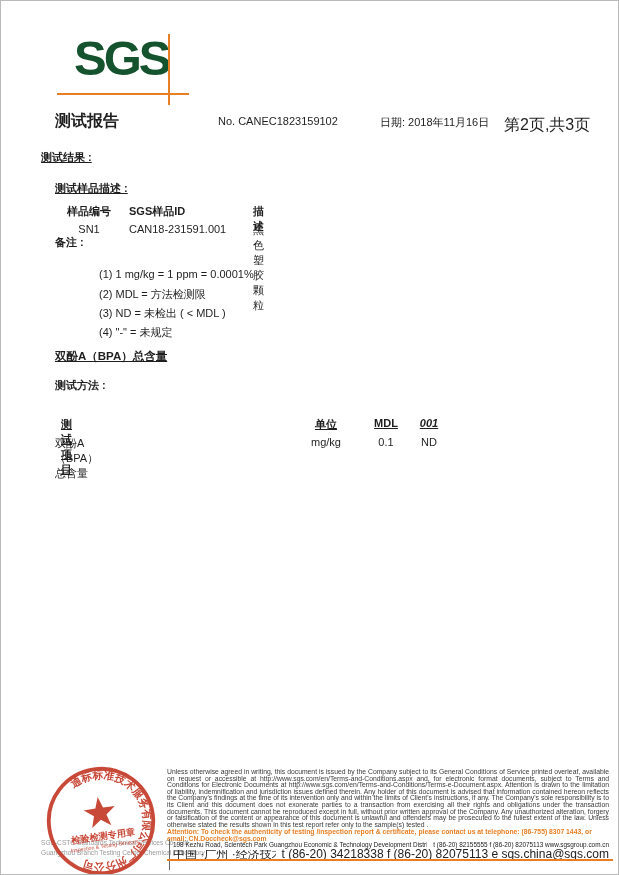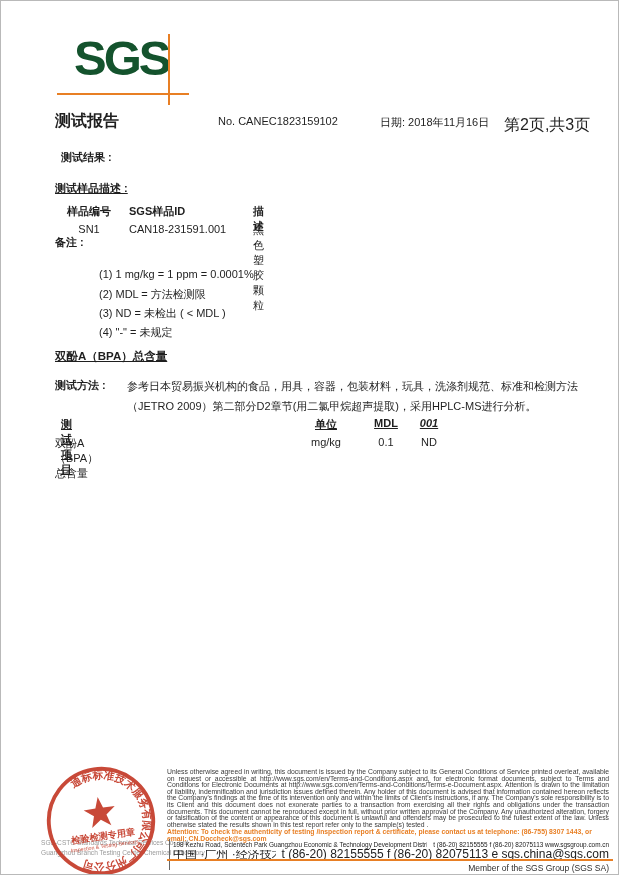--- a/index.html
+++ b/index.html
@@ -12,21 +12,21 @@
   .logo-hline{position:absolute;left:56px;top:92px;width:132px;height:2px;background:#e87f24;}
 
   
   .rpt-title{position:absolute;left:54px;top:110px;font-size:16px;font-weight:bold;}
   .rpt-no{position:absolute;left:217px;top:114px;font-size:11px;}
   .rpt-date{position:absolute;left:379px;top:114px;font-size:11px;}
   .rpt-pages{position:absolute;left:503px;top:114px;font-size:16px;}
 
   .lbl{font-weight:bold;font-size:11px;}
   .u{text-decoration:underline;}
-  .sec-results{position:absolute;left:60px;top:149px;}
+  .sec-results{position:absolute;left:40px;top:149px;text-decoration:underline;}
   .sec-sampledesc{position:absolute;left:54px;top:180px;}
 
   .stbl-h,.stbl-r{position:absolute;font-size:11px;}
   .stbl-h{font-weight:bold;}
   .c1{position:absolute;left:48px;width:80px;text-align:center;}
   .c2{position:absolute;left:128px;width:118px;text-align:left;}
   .c3{position:absolute;left:252px;}
 
   .sec-notes{position:absolute;left:54px;top:234px;}
   .note{position:absolute;left:98px;font-size:11px;}
@@ -89,21 +89,20 @@
   </div>
 
   <div class="lbl sec-notes">备注 :</div>
   <div class="note" style="top:267px;">(1) 1 mg/kg = 1 ppm = 0.0001%</div>
   <div class="note" style="top:286px;">(2) MDL = 方法检测限</div>
   <div class="note" style="top:305px;">(3) ND = 未检出 ( &lt; MDL )</div>
   <div class="note" style="top:324px;">(4) "-" = 未规定</div>
 
   <div class="bpa-title">双酚A（BPA）总含量</div>
   <div class="lbl method-lbl">测试方法 :</div>
-  <div class="method-txt">参考日本贸易振兴机构的食品，用具，容器，包装材料，玩具，洗涤剂规范、标准和检测方法（JETRO 2009）第二部分D2章节(用二氯甲烷超声提取)，采用HPLC-MS进行分析。</div>
 
   <div class="ttbl" style="top:416px;">
     <span class="tc-item th">测试项目</span>
     <span class="tc-unit th">单位</span>
     <span class="tc-mdl th">MDL</span>
     <span class="tc-001 th italic">001</span>
   </div>
   <div class="ttbl" style="top:435px;">
     <span class="tc-item-r">双酚A（BPA）总含量</span>
     <span class="tc-unit">mg/kg</span>
@@ -137,20 +136,19 @@
   </div>
 
   <div class="addr-vline"></div>
   <div class="addr-block">
     <div class="addr-row">
       <span class="addr">198 Kezhu Road, Scientech Park Guangzhou Economic &amp; Technology Development District, Guangzhou, China 510663</span>
       <span class="contact">t (86-20) 82155555   f (86-20) 82075113   www.sgsgroup.com.cn</span>
     </div>
     <div class="addr-row addr-cn">
       <span class="addr">中国 ·广州 ·经济技术开发区科学城科珠路198号    邮编: 510663</span>
-      <span class="contact">t (86-20) 82155555   f (86-20) 82075113   e sgs.china@sgs.com</span>
+      <span class="contact">t (86-20) 34218338   f (86-20) 82075113   e sgs.china@sgs.com</span>
     </div>
   </div>
 
   <div class="foot-orange"></div>
-  <div class="member">Member of the SGS Group (SGS SA)</div>
 
 </div>
 
 </body></html>

